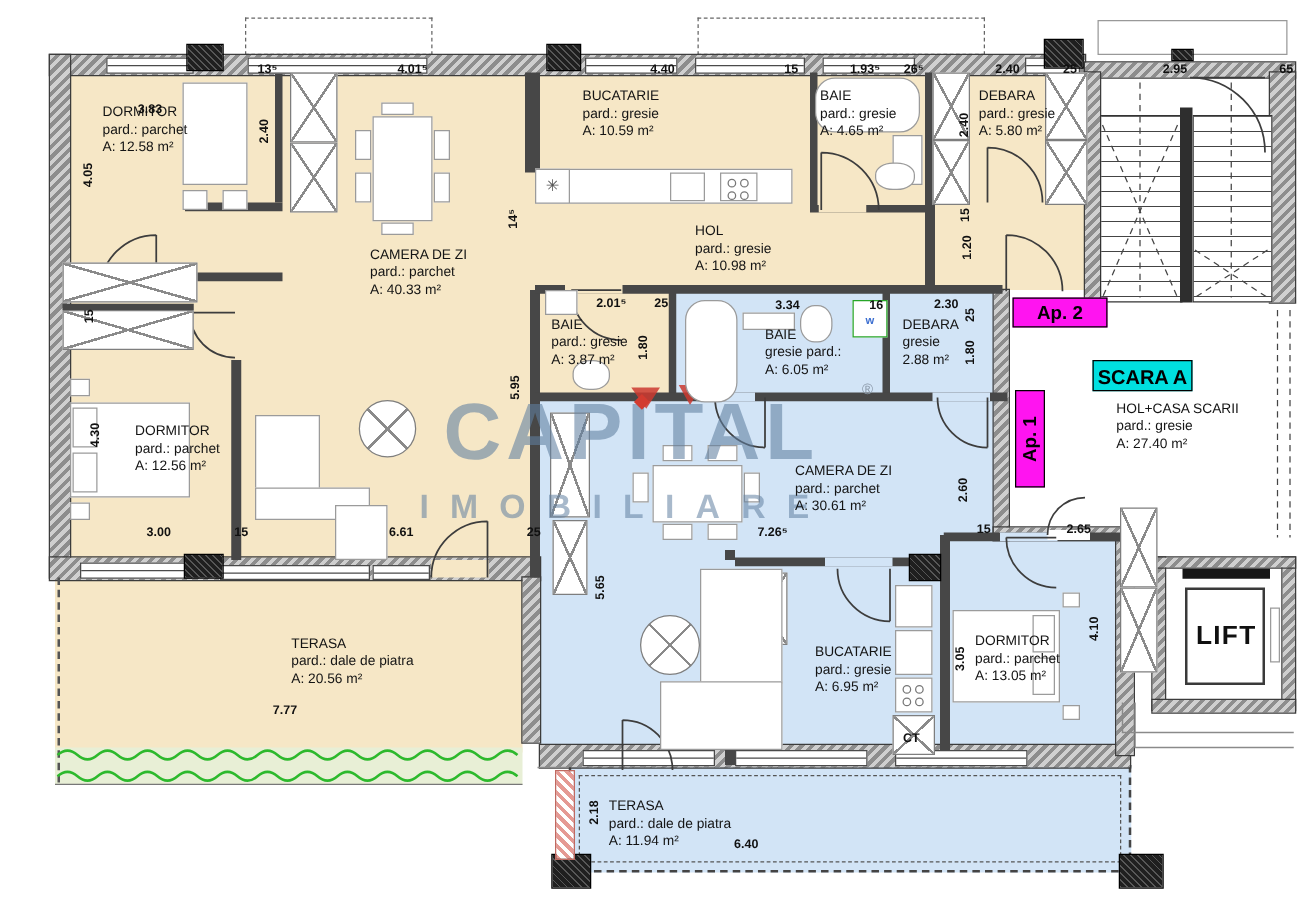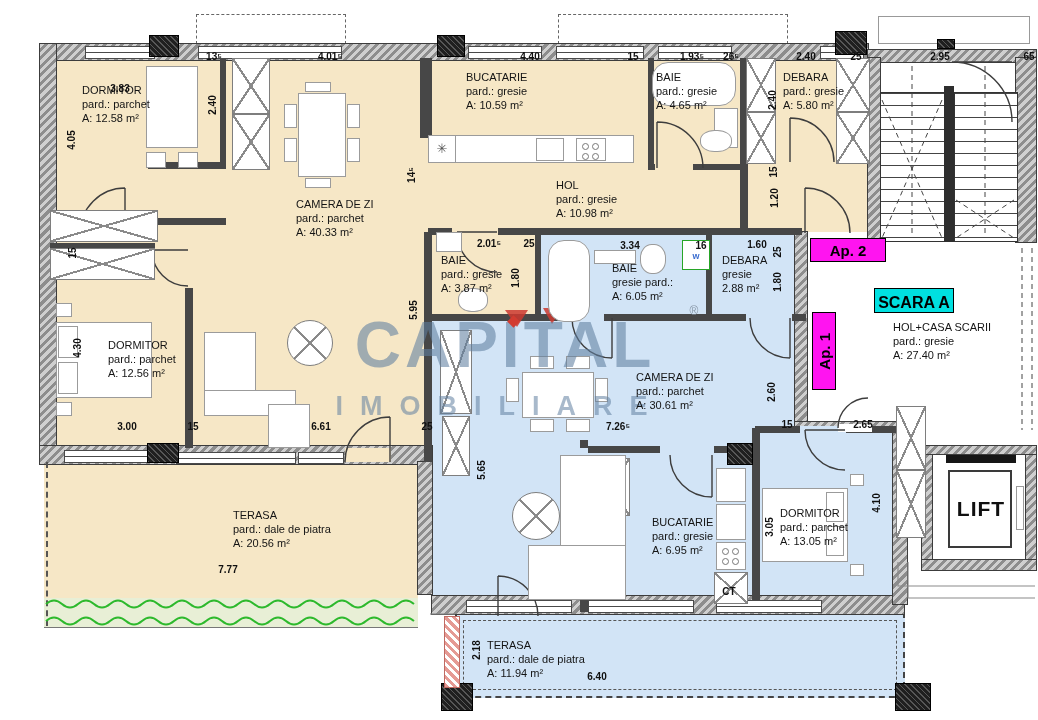--- a/index.html
+++ b/index.html
@@ -368,21 +368,21 @@
       <div class="dim v" style="left: 777px; top: 282px;">1.80</div>
       <div class="dim v" style="left: 771px; top: 392px;">2.60</div>
       <div class="dim v" style="left: 481px; top: 470px;">5.65</div>
       <div class="dim v" style="left: 876px; top: 503px;">4.10</div>
       <div class="dim v" style="left: 769px; top: 527px;">3.05</div>
       <div class="dim v" style="left: 476px; top: 650px;">2.18</div>
       <div class="dim" style="left: 489px; top: 243px;">2.01⁵</div>
       <div class="dim" style="left: 529px; top: 243px;">25</div>
       <div class="dim" style="left: 630px; top: 245px;">3.34</div>
       <div class="dim" style="left: 701px; top: 245px;">16</div>
-      <div class="dim" style="left: 757px; top: 244px;">1.60</div>
+      <div class="dim" style="left: 757px; top: 244px;">2.30</div>
       <div class="dim" style="left: 127px; top: 426px;">3.00</div>
       <div class="dim" style="left: 193px; top: 426px;">15</div>
       <div class="dim" style="left: 321px; top: 426px;">6.61</div>
       <div class="dim" style="left: 427px; top: 426px;">25</div>
       <div class="dim" style="left: 618px; top: 426px;">7.26⁵</div>
       <div class="dim" style="left: 787px; top: 424px;">15</div>
       <div class="dim" style="left: 863px; top: 424px;">2.65</div>
       <div class="dim" style="left: 228px; top: 569px;">7.77</div>
       <div class="dim" style="left: 597px; top: 676px;">6.40</div>
     </div>

